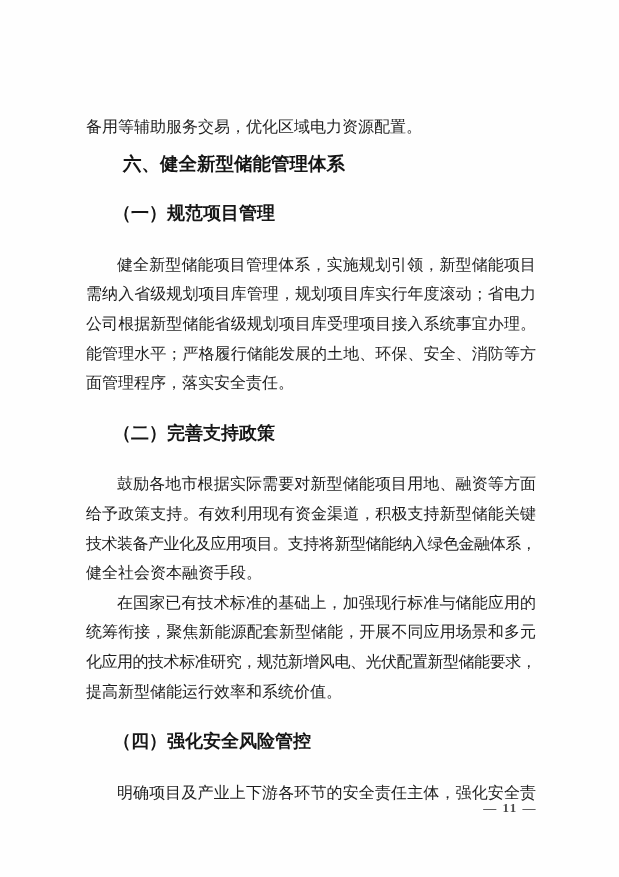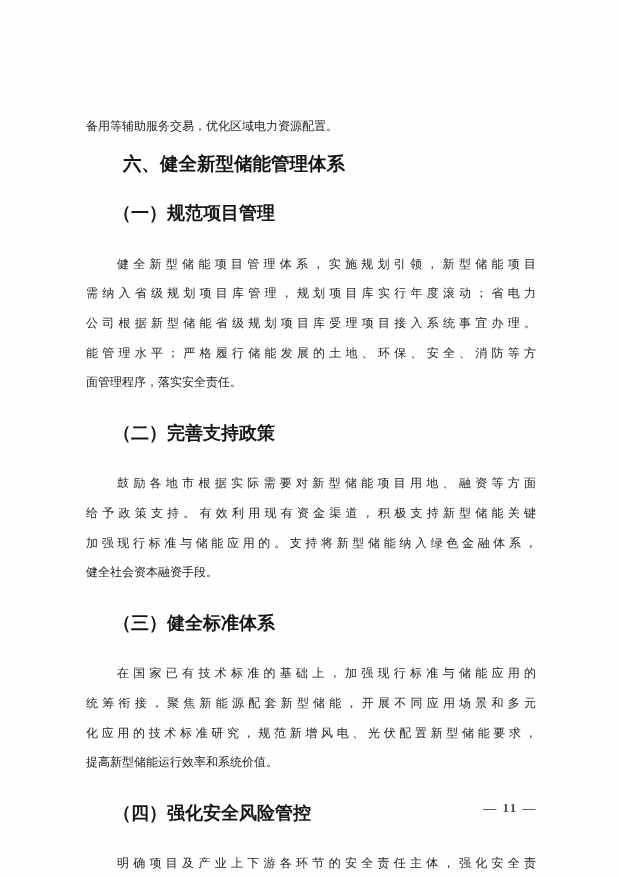--- a/index.html
+++ b/index.html
@@ -14,21 +14,21 @@
     width: 619px; height: 877px;
     background: #fefefe;
     color: #1c1c1c;
   }
   .content {
     position: absolute;
     left: 86px; top: 112px;
     width: 450px;
   }
   .line {
-    font-size: 12px;
+    font-size: 16px;
     line-height: 29.6px;
     color: #1e1e1e;
     white-space: nowrap;
     font-family: Liberation Serif, serif;
   }
   
   .j {
     white-space: normal;
     text-align: justify;
     text-align-last: justify;
@@ -79,23 +79,22 @@
     <h2 class="h1">六、健全新型储能管理体系</h2>
     <h3 class="h2">（一）规范项目管理</h3>
     <div class="line j indent">健全新型储能项目管理体系，实施规划引领，新型储能项目</div>
     <div class="line j">需纳入省级规划项目库管理，规划项目库实行年度滚动；省电力</div>
     <div class="line j">公司根据新型储能省级规划项目库受理项目接入系统事宜办理。</div>
     <div class="line j">能管理水平；严格履行储能发展的土地、环保、安全、消防等方</div>
     <div class="line end">面管理程序，落实安全责任。</div>
     <h3 class="h2">（二）完善支持政策</h3>
     <div class="line j indent">鼓励各地市根据实际需要对新型储能项目用地、融资等方面</div>
     <div class="line j">给予政策支持。有效利用现有资金渠道，积极支持新型储能关键</div>
-    <div class="line j tight">加强现行标准与储能应用的。支持将新型储能纳入绿色金融体系，</div>
+    <div class="line j tight">技术装备产业化及应用项目。支持将新型储能纳入绿色金融体系，</div>
     <div class="line end">健全社会资本融资手段。</div>
-    <h3 class="h2">（三）健全标准体系</h3>
     <div class="line j indent">在国家已有技术标准的基础上，加强现行标准与储能应用的</div>
     <div class="line j">统筹衔接，聚焦新能源配套新型储能，开展不同应用场景和多元</div>
     <div class="line j tight">化应用的技术标准研究，规范新增风电、光伏配置新型储能要求，</div>
     <div class="line end">提高新型储能运行效率和系统价值。</div>
     <h3 class="h2">（四）强化安全风险管控</h3>
     <div class="line j indent">明确项目及产业上下游各环节的安全责任主体，强化安全责</div>
 
   </main>
 
   <div class="page-number">— 11 —</div>

